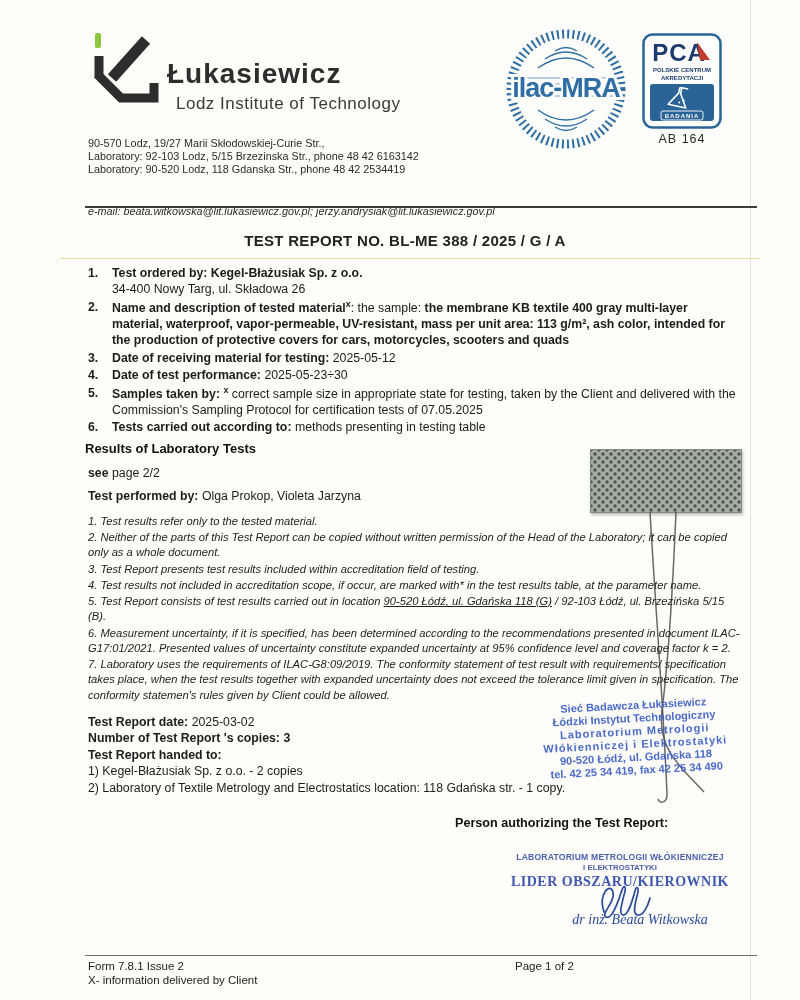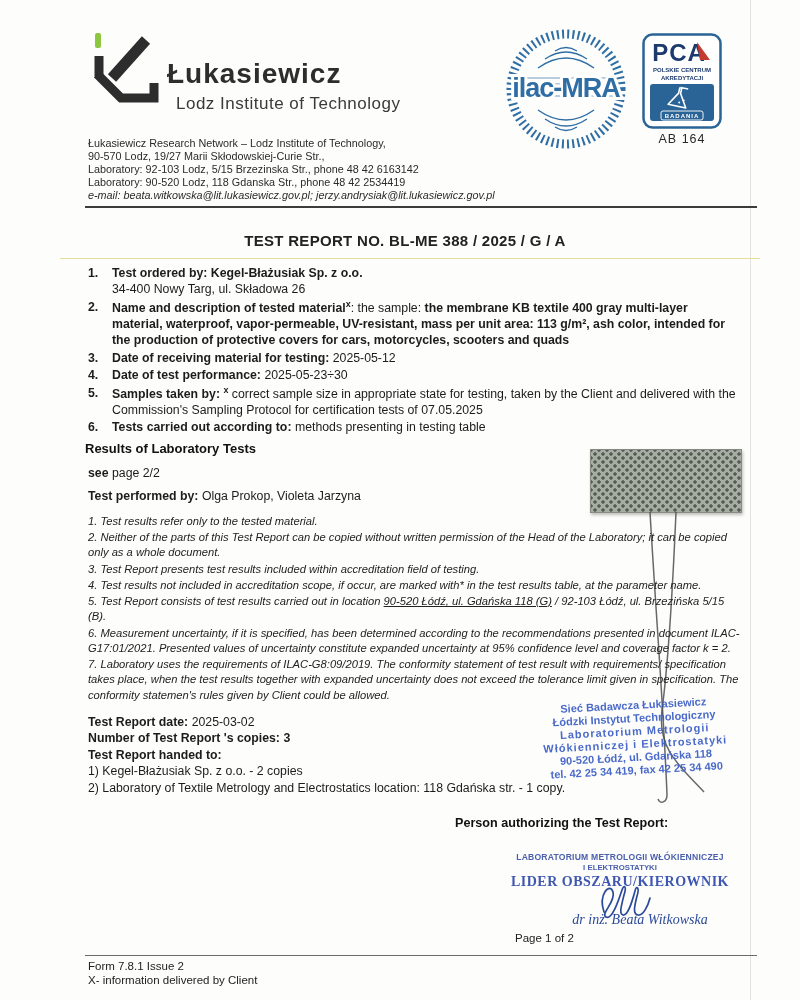--- a/index.html
+++ b/index.html
@@ -109,26 +109,25 @@
         <circle cx="38" cy="70" r="1" fill="#ffffff"></circle>
         <circle cx="42" cy="67" r="1" fill="#ffffff"></circle>
       </g>
       <rect x="19" y="78" width="42" height="9" rx="2" fill="none" stroke="#ffffff" stroke-width="0.9"></rect>
       <text x="40" y="85" text-anchor="middle" font-family="Liberation Sans,sans-serif" font-size="6" font-weight="bold" fill="#ffffff" letter-spacing="1">BADANIA</text>
     </svg>
   </div>
   <div class="abs ab-label" style="left:642px;top:132px;width:80px;">AB 164</div>
 
   <div class="abs addr" style="left:88px;top:137px;">
-    <div>Łukasiewicz Research Network – Lodz Institute of Technology,</div>
     <div>90-570 Lodz, 19/27 Marii Skłodowskiej-Curie Str.,</div>
     <div>Laboratory: 92-103 Lodz, 5/15 Brzezinska Str., phone 48 42 6163142</div>
     <div>Laboratory: 90-520  Lodz, 118 Gdanska Str., phone 48 42 2534419</div>
   </div>
-  <div class="abs email" style="left:88px;top:188px;">e-mail:  beata.witkowska@lit.lukasiewicz.gov.pl;  jerzy.andrysiak@lit.lukasiewicz.gov.pl</div>
+  <div class="abs email" style="left:88px;top:204px;">e-mail:  beata.witkowska@lit.lukasiewicz.gov.pl;  jerzy.andrysiak@lit.lukasiewicz.gov.pl</div>
 
   <div class="rule" style="left:85px;top:206px;width:672px;"></div>
 
   <div class="abs report-title" style="left:85px;top:232px;width:640px;">TEST REPORT NO.  BL-ME 388 / 2025 / G / A</div>
 
   <div class="abs items" style="left:88px;top:265px;">
     <div class="item">
       <span class="num">1.</span>
       <div class="body">
         <span class="b">Test ordered by: Kegel-Błażusiak Sp. z o.o.</span>
@@ -209,15 +208,15 @@
   <div class="abs" style="left:590px;top:880px;width:80px;height:46px;">
     <svg width="80" height="46" viewBox="0 0 80 46">
       <path d="M14,32 C8,14 20,2 23,12 C26,22 10,34 16,37 C22,40 28,22 32,10 C34,4 37,6 34,15 C31,27 29,34 33,35 C38,36 42,22 45,11 C46,5 50,7 47,16 C44,28 43,34 48,35 C53,36 58,26 60,18" fill="none" stroke="#2c4a9a" stroke-width="1.7" stroke-linecap="round"></path>
     </svg>
   </div>
   <div class="abs sig-name" style="left:530px;top:912px;width:220px;text-align:center;">dr inż. Beata Witkowska</div>
 
   <div class="rule-thin" style="left:85px;top:955px;width:672px;"></div>
   <div class="abs footer-text" style="left:88px;top:960px;">Form 7.8.1  Issue 2</div>
   <div class="abs footer-text" style="left:88px;top:974px;">X- information delivered by Client</div>
-  <div class="abs footer-text" style="left:515px;top:932px;">Page 1 of  2</div>
+  <div class="abs footer-text" style="left:515px;top:960px;">Page 1 of  2</div>
 
 </div>
 
 </body></html>

